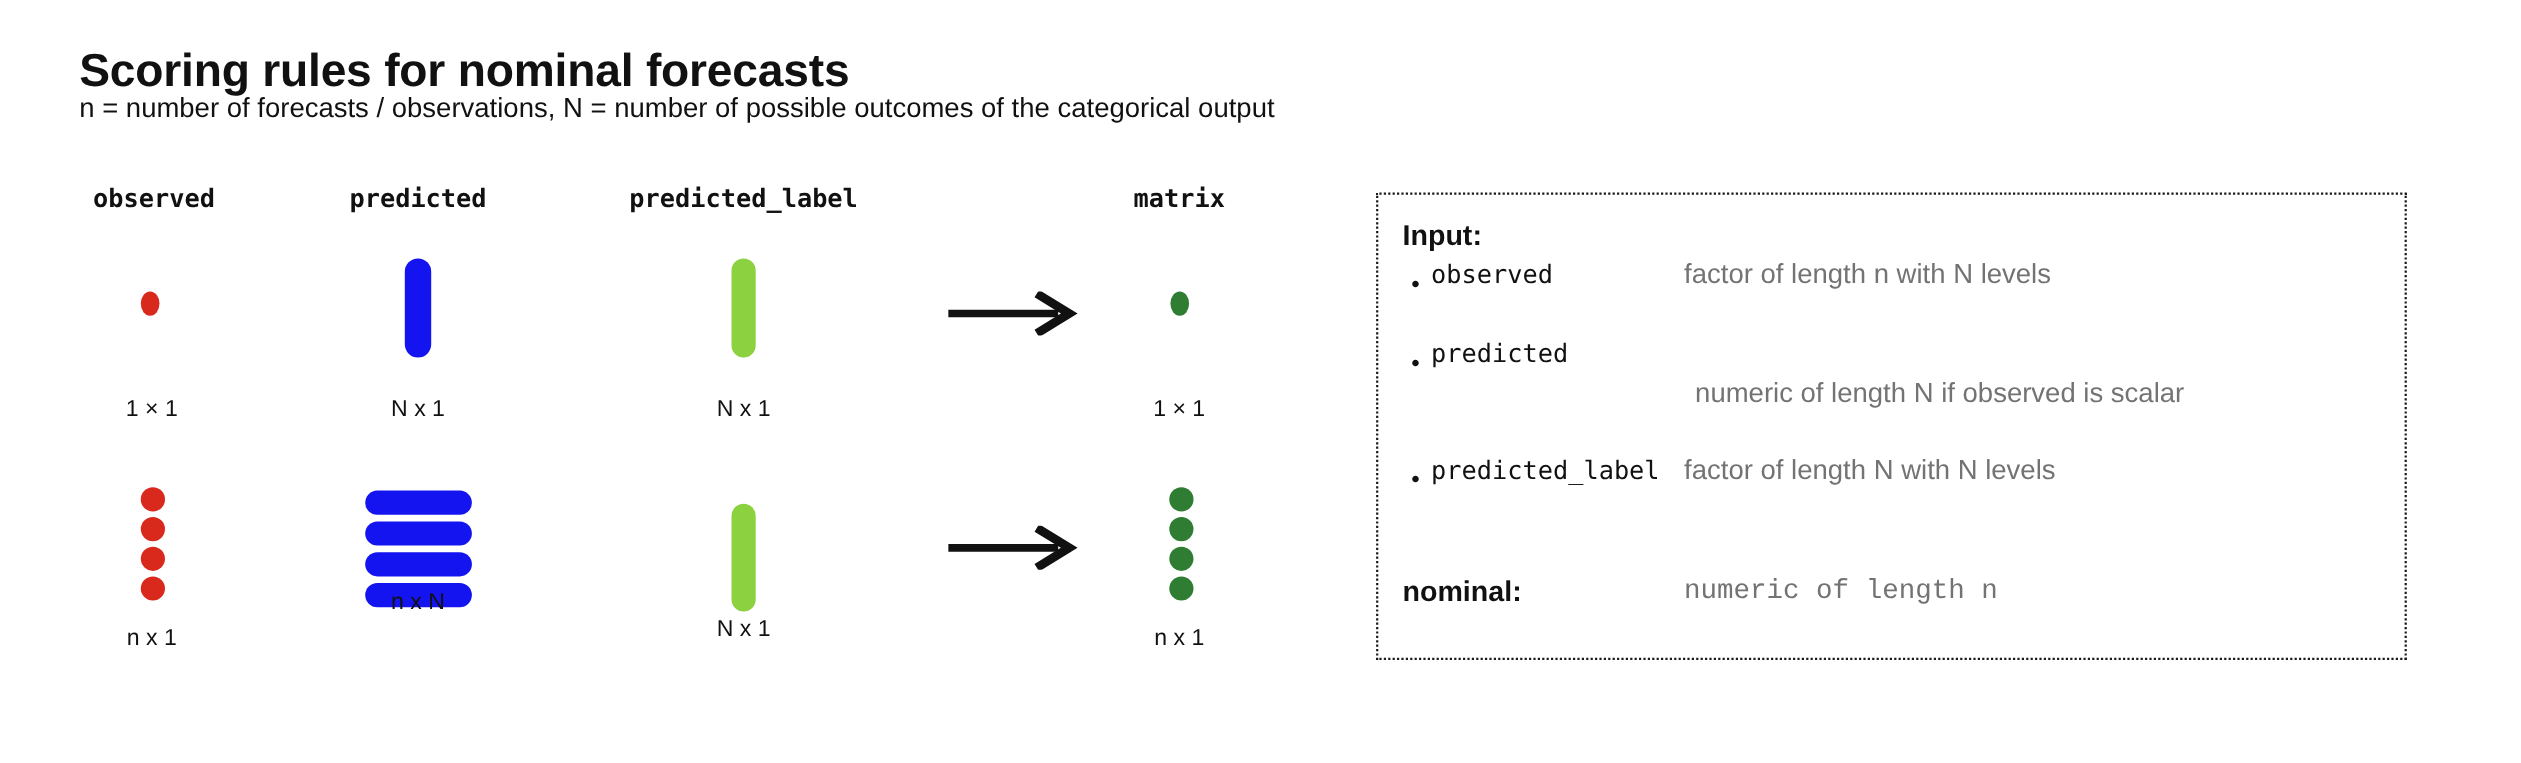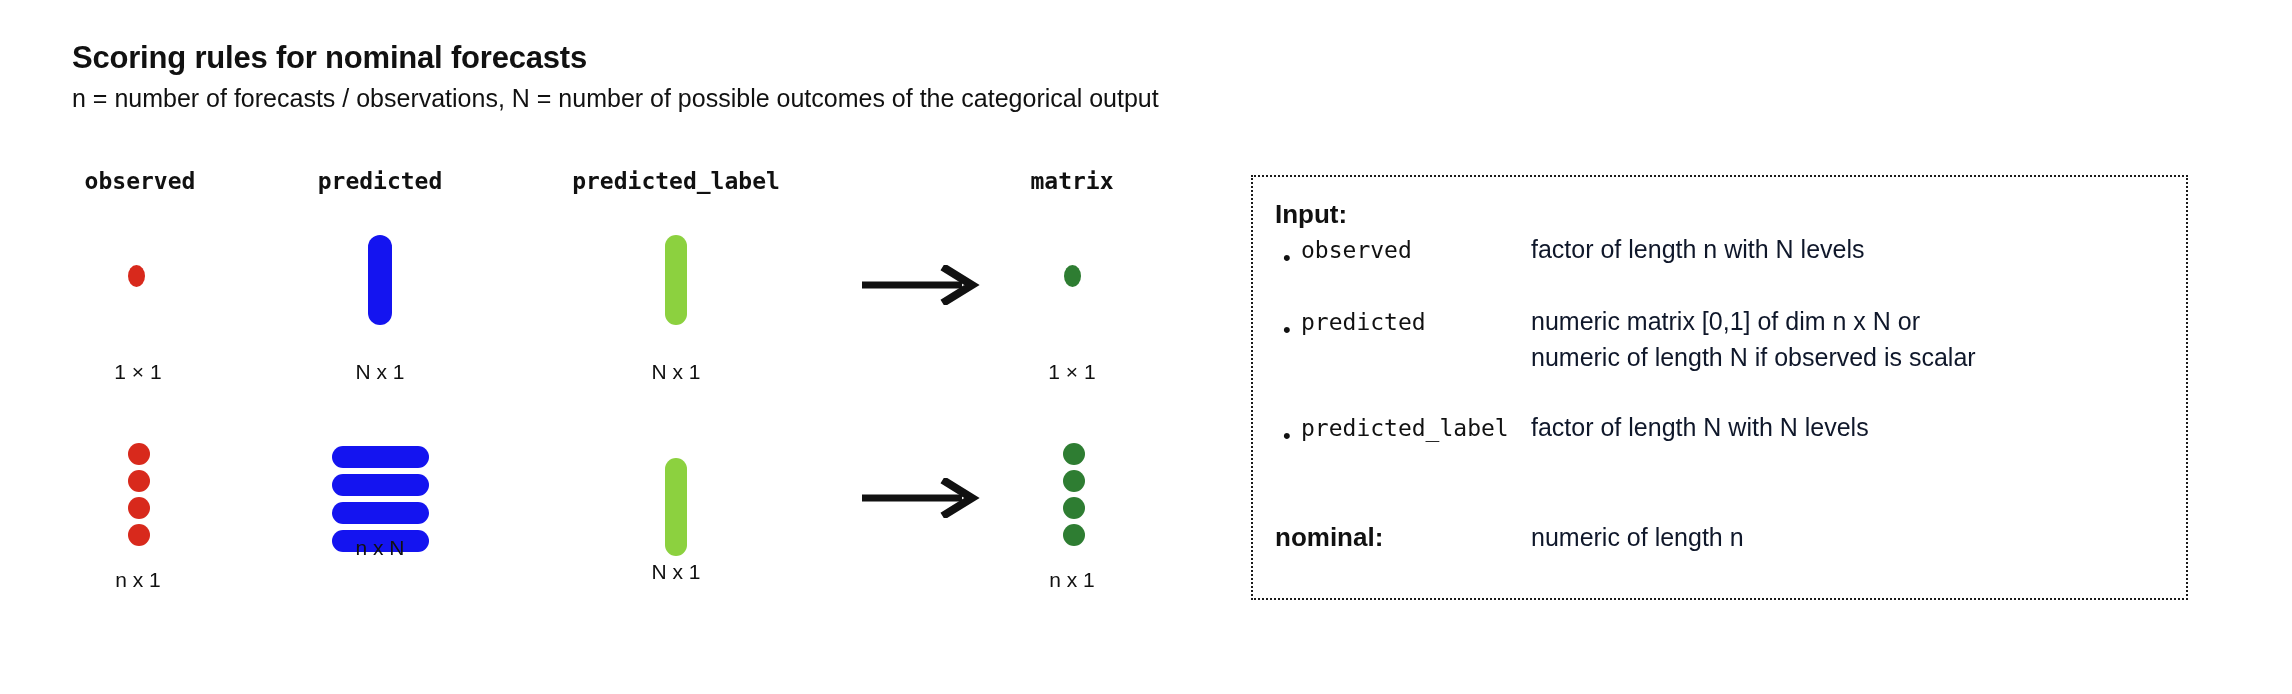--- a/index.html
+++ b/index.html
@@ -12,21 +12,21 @@
     color: #111111;
     position: relative;
     overflow: hidden;
   }
 
   
   #title {
     position: absolute;
     left: 72px;
     top: 40px;
-    font-size: 31px;
+    font-size: 42px;
     font-weight: bold;
     letter-spacing: -0.2px;
     color: #111111;
     white-space: nowrap;
   }
   #subtitle {
     position: absolute;
     left: 72px;
     top: 84px;
     font-size: 25px;
@@ -102,21 +102,21 @@
   }
   .legend-bullet {
     position: absolute;
     font-size: 22px;
     line-height: 1;
     color: #111111;
   }
   .legend-val {
     position: absolute;
     font-size: 25px;
-    color: #0f172a;
+    color: #737373;
     white-space: nowrap;
   }
 </style>
 </head>
 <body>
 
 <div id="title">Scoring rules for nominal forecasts</div>
 <div id="subtitle">n = number of forecasts / observations, N = number of possible outcomes of the categorical output</div>
 
 <div id="diagram">
@@ -179,22 +179,21 @@
 <div id="legend">
 
   <div class="legend-head" style="left:22px; top:22px;">Input:</div>
 
   <span class="legend-bullet" style="left:30px; top:70px;">•</span>
   <span class="legend-key" style="left:48px; top:60px;">observed</span>
   <span class="legend-val" style="left:278px; top:58px;">factor of length n with N levels</span>
 
   <span class="legend-bullet" style="left:30px; top:142px;">•</span>
   <span class="legend-key" style="left:48px; top:132px;">predicted</span>
-  <span class="legend-val" style="left:278px; top:130px;">numeric matrix [0,1] of dim n x N or</span>
-  <span class="legend-val" style="left:278px; top:166px;">numeric of length N if observed is scalar</span>
+  <span class="legend-val" style="left:288px; top:166px;">numeric of length N if observed is scalar</span>
 
   <span class="legend-bullet" style="left:30px; top:248px;">•</span>
   <span class="legend-key" style="left:48px; top:238px;">predicted_label</span>
   <span class="legend-val" style="left:278px; top:236px;">factor of length N with N levels</span>
 
   <div class="legend-head" style="left:22px; top:345px;">nominal:</div>
-  <span class="legend-val" style="left:278px; top:346px;">numeric of length n</span>
+  <span class="legend-val" style="left:278px; top:346px;font-family:Liberation Mono, monospace;">numeric of length n</span>
 </div>
 
 </body></html>

